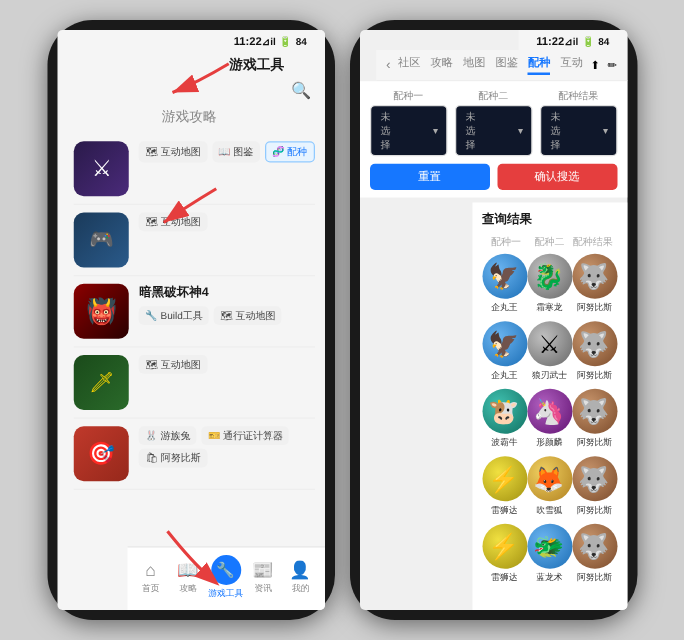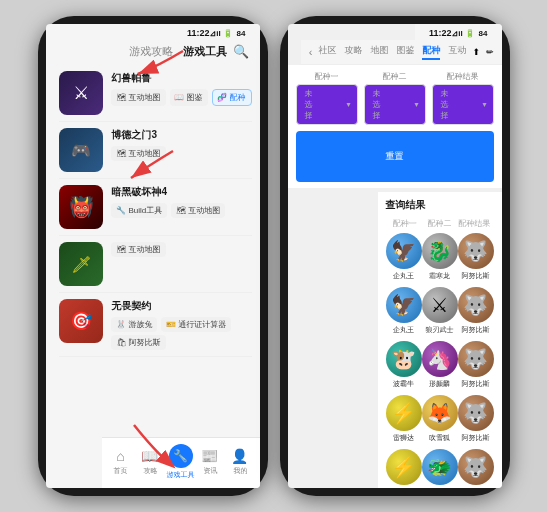--- a/index.html
+++ b/index.html
@@ -63,21 +63,21 @@
       padding: 4px 10px 6px;
       background: #f5f5f5;
       gap: 6px;
     }
     .left-header-tabs {
       display: flex;
       gap: 10px;
       flex: 1;
       font-size: 11px;
     }
-    .tab-inactive { color: #888; }
+    .tab-inactive { color: #888; margin-top: 42px; }
     .tab-active {
       color: #1a1a1a;
       font-weight: 700;
       position: relative;
     }
     .search-icon-btn {
       margin-left: auto;
       font-size: 13px;
       color: #333;
       cursor: pointer;
@@ -200,21 +200,21 @@
       display: flex;
       flex-direction: column;
       gap: 2px;
     }
     .breed-label {
       font-size: 8px;
       color: #888;
       text-align: center;
     }
     .breed-dropdown {
-      background: #6d28d9;
+      background: #0f172a;
       border: 1px solid #ddd;
       border-radius: 4px;
       padding: 3px 6px;
       font-size: 8px;
       color: #aaa;
       text-align: center;
       display: flex;
       align-items: center;
       justify-content: space-between;
       gap: 32px;
@@ -222,21 +222,21 @@
     .breed-btns {
       display: flex;
       gap: 6px;
     }
     .btn-reset {
       flex: 1;
       background: #1677ff;
       color: #fff;
       border: none;
       border-radius: 4px;
-      padding: 19px;
+      padding: 4px;
       font-size: 9px;
       text-align: center;
       cursor: pointer;
     }
     .btn-confirm {
       flex: 1;
       background: #e53e3e;
       color: #fff;
       border: none;
       border-radius: 4px;
@@ -334,42 +334,40 @@
         <span class="tab-active" style="position:relative;">游戏工具</span>
       </div>
       <span class="search-icon-btn">🔍</span>
     </div>
 
     <div class="game-list">
 
       <div class="game-item">
         <div class="game-thumb thumb-fantasy" style="display:flex;align-items:center;justify-content:center;color:#fff;font-size:18px;">⚔</div>
         <div class="game-info">
-          <div class="game-title">幻兽帕鲁</div>
           <div class="game-tags">
             <span class="tag">
               <span class="tag-icon">🗺</span>
               <span>互动地图</span>
             </span>
             <span class="tag">
               <span class="tag-icon">📖</span>
               <span>图鉴</span>
             </span>
             <span class="tag tag-highlight">
               <span class="tag-icon">🧬</span>
               <span>配种</span>
             </span>
           </div>
         </div>
       </div>
 
       <div class="game-item">
         <div class="game-thumb thumb-botw" style="display:flex;align-items:center;justify-content:center;color:#fff;font-size:16px;">🎮</div>
         <div class="game-info">
-          <div class="game-title">博德之门3</div>
           <div class="game-tags">
             <span class="tag">
               <span class="tag-icon">🗺</span>
               <span>互动地图</span>
             </span>
           </div>
         </div>
       </div>
 
       <div class="game-item">
@@ -397,21 +395,20 @@
               <span class="tag-icon">🗺</span>
               <span>互动地图</span>
             </span>
           </div>
         </div>
       </div>
 
       <div class="game-item">
         <div class="game-thumb thumb-nofence" style="display:flex;align-items:center;justify-content:center;color:#fff;font-size:18px;">🎯</div>
         <div class="game-info">
-          <div class="game-title">无畏契约</div>
           <div class="game-tags">
             <span class="tag">
               <span class="tag-icon">🐰</span>
               <span>游族兔</span>
             </span>
             <span class="tag">
               <span class="tag-icon">🎫</span>
               <span>通行证计算器</span>
             </span>
           </div>
@@ -524,20 +521,21 @@
         <div class="breed-select">
           <div class="breed-label">配种结果</div>
           <div class="breed-dropdown">
             <span>未选择</span>
               <span>▾</span>
           </div>
         </div>
       </div>
       <div class="breed-btns">
         <div class="btn-reset">重置</div>
+        <div class="btn-confirm">确认搜选</div>
       </div>
     </div>
 
     <div class="results-section">
       <div class="results-title">查询结果</div>
       <div class="results-header">
         <span>配种一</span>
         <span>配种二</span>
         <span>配种结果</span>
       </div>

